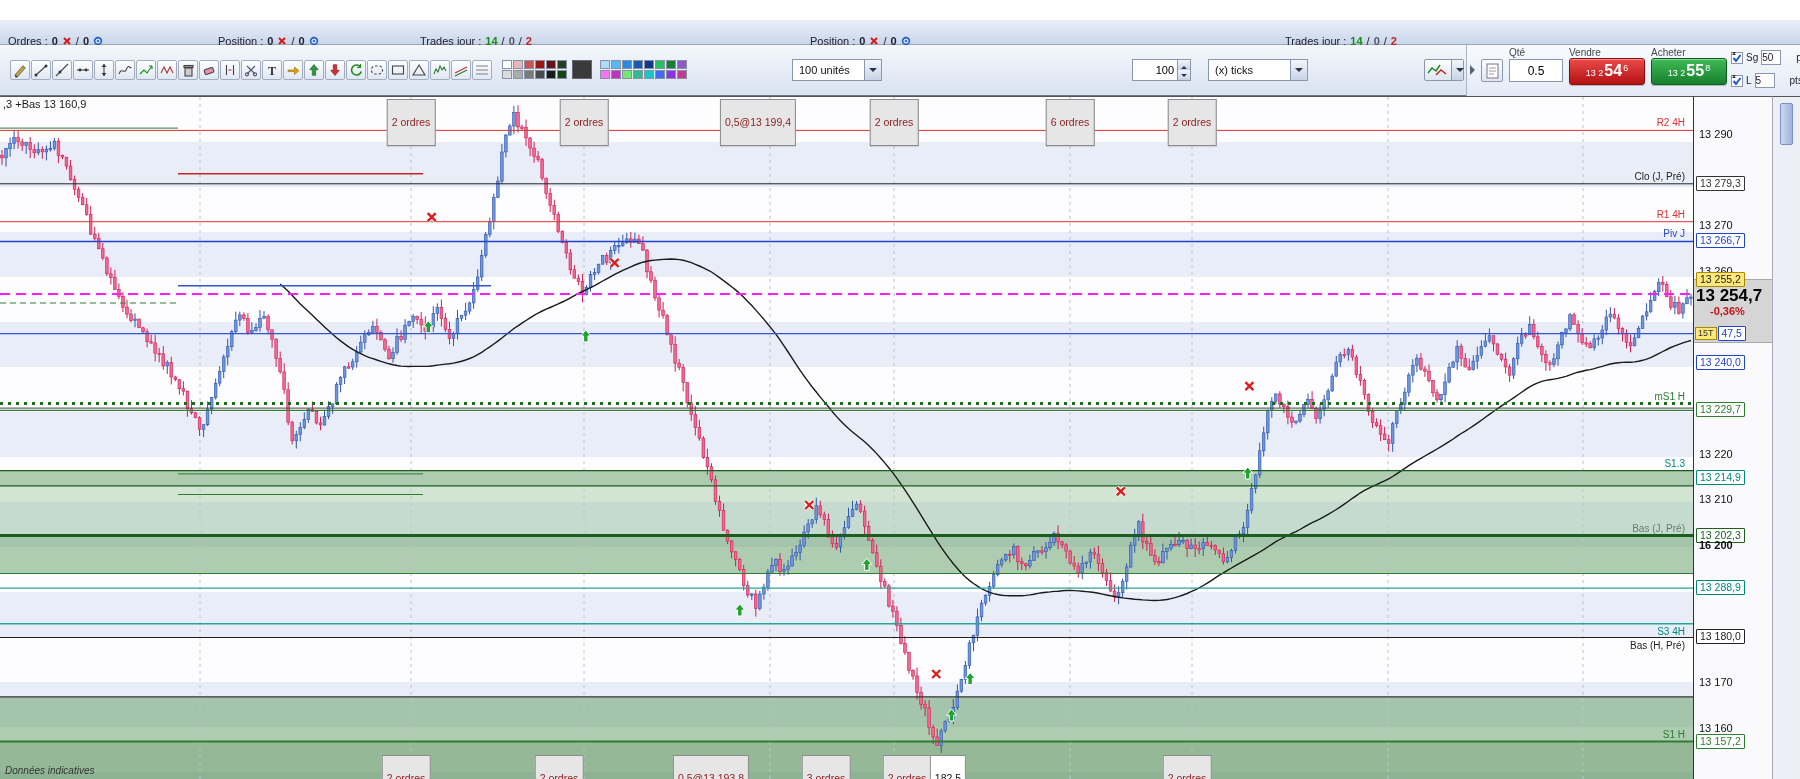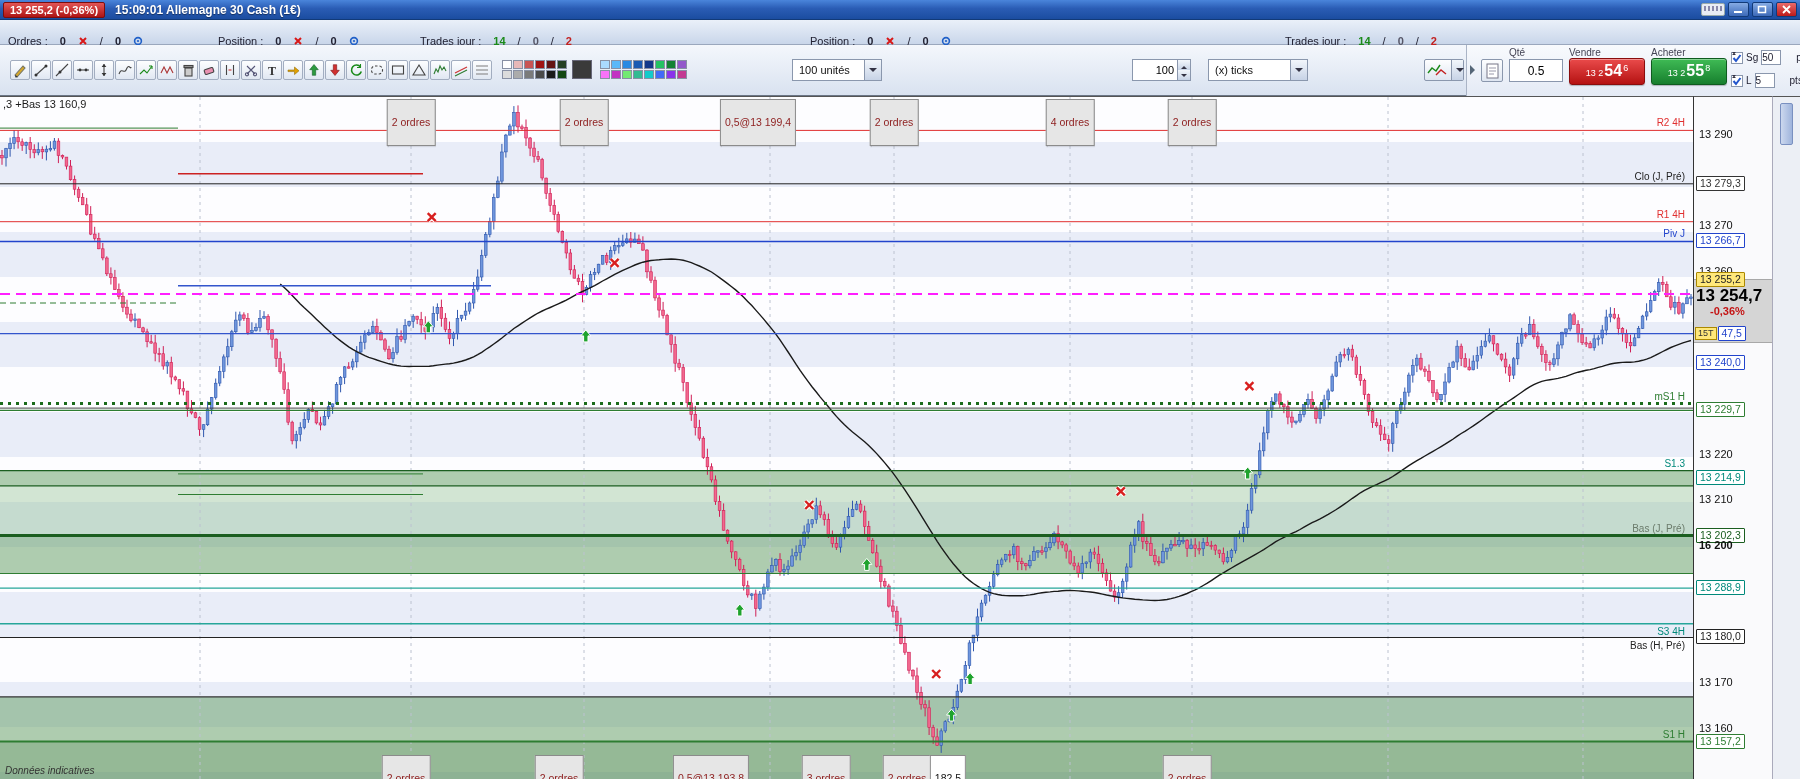--- a/index.html
+++ b/index.html
@@ -11,21 +11,21 @@
 .t-badge{background:linear-gradient(180deg,#e25555,#ae1515);border:1px solid #7c0d0d;border-radius:2px;color:#fff;font-weight:bold;font-size:11px;line-height:14px;padding:0 6px;margin-left:3px;white-space:nowrap}
 .t-title{font-weight:bold;font-size:12px;margin-left:10px;text-shadow:0 1px 1px rgba(0,0,0,.45);white-space:nowrap}
 .t-right{margin-left:auto;display:flex;align-items:center;gap:3px;padding-right:3px}
 .kbd-icon{width:24px;height:13px;background:#e8ecf4;border:1px solid #9aa;border-radius:2px;position:relative}
 .kbd-icon::after{content:"";position:absolute;left:2px;top:2px;right:2px;height:5px;background:repeating-linear-gradient(90deg,#88a 0 2px,transparent 2px 4px)}
 .winbtn{width:21px;height:15px;border:1px solid #123a78;border-radius:2px;background:linear-gradient(180deg,#86abe4,#3c69b8);display:flex;align-items:center;justify-content:center}
 .winbtn.close{background:linear-gradient(180deg,#ea6a6a,#bc1a1a)}
 
 
 #infobar{position:absolute;top:20px;left:0;right:0;height:25px;background:linear-gradient(180deg,#eaf0f9,#c9d6ea);border-bottom:1px solid #9aa7bd;color:#223}
-.ib{position:absolute;top:0;height:42px;display:flex;align-items:center;gap:12px;white-space:nowrap}
+.ib{position:absolute;top:0;height:42px;display:flex;align-items:center;gap:4px;white-space:nowrap}
 .ib .v{font-weight:bold}
 .v-green{color:#1a8a1a;font-weight:bold}.v-grey{color:#556;font-weight:bold}.v-red{color:#c22020;font-weight:bold}
 
 
 #toolbar{position:absolute;top:45px;left:0;right:0;height:51px;background:linear-gradient(180deg,#f4f7fc,#d9e2f0);border-bottom:1px solid #6b7686}
 .tbtn{position:absolute;top:15px;width:20px;height:20px;border:1px solid #a2adc0;background:linear-gradient(180deg,#fdfeff,#e0e7f2);border-radius:2px;display:flex;align-items:center;justify-content:center}
 .pal{position:absolute;display:grid;gap:1px}
 #pal1{left:502px;top:15px;grid-template-columns:repeat(6,10px)}
 #pal-big{position:absolute;left:572px;top:15px;width:20px;height:19px;border:1px solid #667}
 #pal2{left:600px;top:15px;grid-template-columns:repeat(8,10px)}
@@ -87,42 +87,20 @@
 
 
 #rstrip{position:absolute;left:1772px;top:96px;width:28px;height:683px;background:#eceff5;border-left:1px solid #aab;border-top:1px solid #555}
 .scroll-thumb{position:absolute;left:7px;top:6px;width:13px;height:42px;background:linear-gradient(90deg,#ccd8ee,#9fb4dc);border:1px solid #7a90c0;border-radius:2px}
 </style>
 </head>
 <body>
 
 <div id="app">
 
-  <div id="titlebar">
-    <span class="t-badge">13 255,2 (-0,36%)</span>
-    <span class="t-title">15:09:01  Allemagne 30 Cash (1€)</span>
-    <span class="t-right">
-      <span class="kbd-icon"></span>
-      <span class="winbtn">
-          <svg width="11" height="9">
-            <line x1="1" y1="7" x2="9" y2="7" stroke="#fff" stroke-width="2"></line>
-          </svg>
-        </span>
-      <span class="winbtn">
-          <svg width="11" height="9">
-            <rect x="1.5" y="1.5" width="7" height="6" fill="none" stroke="#fff" stroke-width="1.5"></rect>
-          </svg>
-        </span>
-      <span class="winbtn close">
-          <svg width="11" height="9">
-            <path d="M2 1 L9 8 M9 1 L2 8" stroke="#fff" stroke-width="1.8"></path>
-          </svg>
-        </span>
-    </span>
-  </div>
 
   <div id="infobar">
     <span class="ib" style="left:8px">
       <span>Ordres :</span>
       <span class="v">0</span>
       <svg width="10" height="10">
           <path d="M2 2 L8 8 M8 2 L2 8" stroke="#d81818" stroke-width="2"></path>
         </svg>
       <span>/</span>
       <span class="v">0</span>
@@ -1360,21 +1338,21 @@
         <path transform="translate(866.8,467.4)" d="M0 -6 L5 0 H2.2 V6 H-2.2 V0 H-5 Z" fill="#1fa32e" stroke="#fff" stroke-width="1"></path>
         <path transform="translate(951.5,618.1)" d="M0 -6 L5 0 H2.2 V6 H-2.2 V0 H-5 Z" fill="#1fa32e" stroke="#fff" stroke-width="1"></path>
         <path transform="translate(970.1,581.6)" d="M0 -6 L5 0 H2.2 V6 H-2.2 V0 H-5 Z" fill="#1fa32e" stroke="#fff" stroke-width="1"></path>
         <path transform="translate(1247.7,376.0)" d="M0 -6 L5 0 H2.2 V6 H-2.2 V0 H-5 Z" fill="#1fa32e" stroke="#fff" stroke-width="1"></path>
       </svg>
     <div id="chart-badges">
         <div class="ord-badge" style="left:411px;top:2px">2 ordres</div>
         <div class="ord-badge" style="left:584px;top:2px">2 ordres</div>
         <div class="ord-badge" style="left:758px;top:2px">0,5@13 199,4</div>
         <div class="ord-badge" style="left:894px;top:2px">2 ordres</div>
-        <div class="ord-badge" style="left:1070px;top:2px">4 ordres</div>
+        <div class="ord-badge" style="left:1070px;top:2px">6 ordres</div>
         <div class="ord-badge" style="left:1192px;top:2px">2 ordres</div>
         <div class="ord-badge " style="left:406px;top:658px">2 ordres</div>
         <div class="ord-badge " style="left:559px;top:658px">2 ordres</div>
         <div class="ord-badge " style="left:711px;top:658px">0,5@13 193,8</div>
         <div class="ord-badge " style="left:826px;top:658px">3 ordres</div>
         <div class="ord-badge " style="left:907px;top:658px">2 ordres</div>
         <div class="ord-badge white" style="left:948px;top:658px">182,5</div>
         <div class="ord-badge " style="left:1187px;top:658px">2 ordres</div>
       </div>
     <div id="chart-info">,3 +Bas 13 160,9</div>

